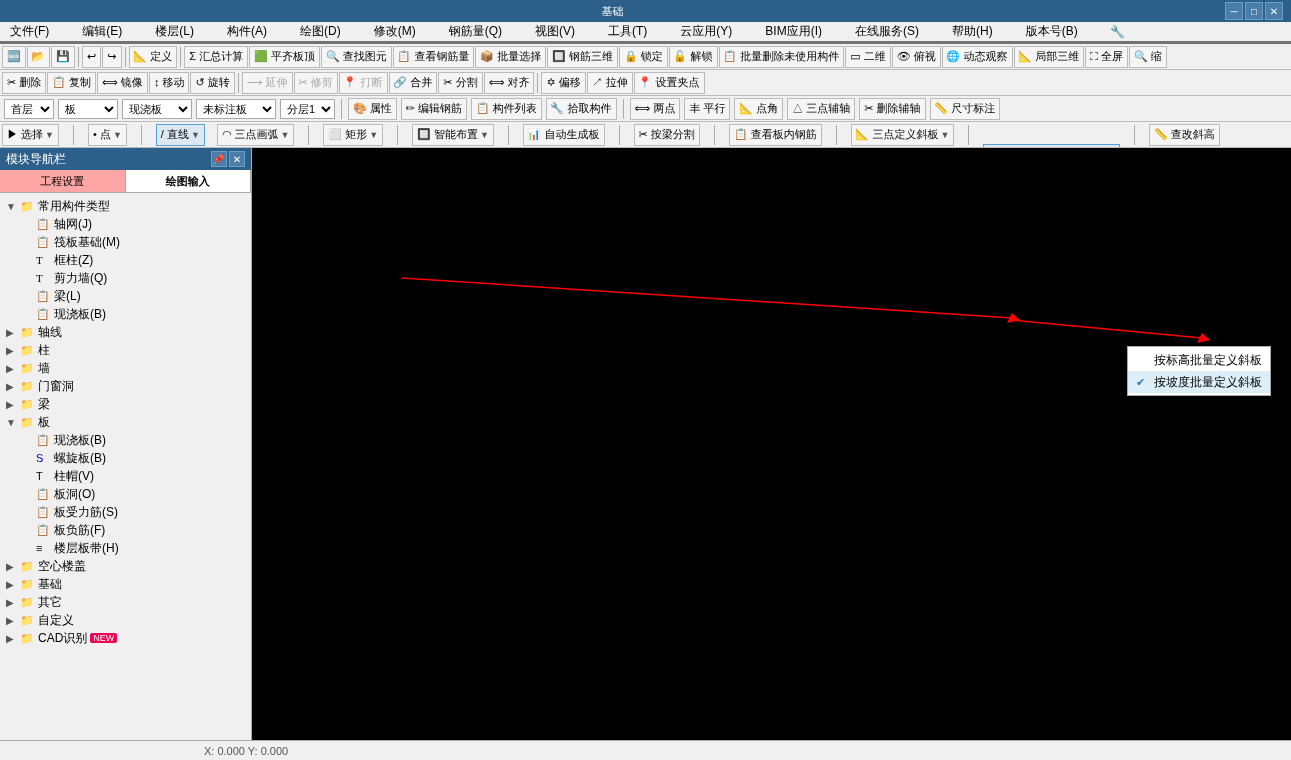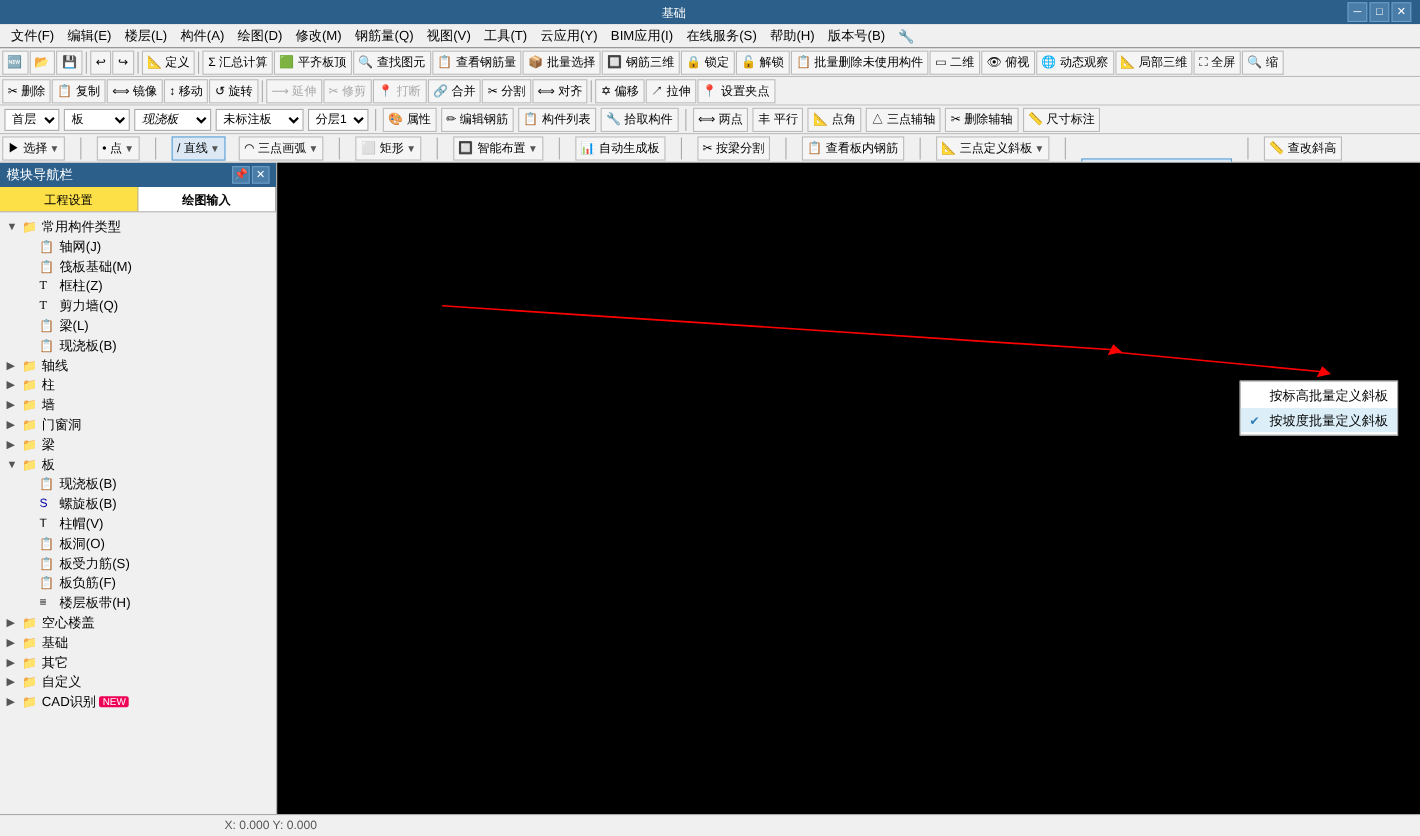--- a/index.html
+++ b/index.html
@@ -29,23 +29,24 @@
       display: flex; align-items: center; justify-content: center;
       cursor: pointer;
     }
 
     
     #menu-bar {
       background: #f0f0f0;
       height: 22px;
       display: flex;
       align-items: center;
-      border-bottom: 1px solid #737373;
+      border-bottom: 3px solid #737373;
       padding: 0 4px;
       font-size: 12px;
+      gap: 21px;
     }
     .menu-item {
       padding: 0 6px;
       height: 22px;
       display: flex;
       align-items: center;
       cursor: pointer;
       white-space: nowrap;
     }
 
@@ -158,21 +159,21 @@
     #sidebar-tabs {
       display: flex;
       border-bottom: 1px solid #aaa;
     }
     .sidebar-tab {
       flex: 1;
       height: 22px;
       display: flex;
       align-items: center;
       justify-content: center;
-      background: #fde047;
+      background: #fca5a5;
       border-right: 1px solid #aaa;
       font-size: 11px;
       cursor: pointer;
     }
     .sidebar-tab.active { background: #fff; font-weight: bold; }
     #sidebar-tree {
       flex: 1;
       overflow-y: auto;
       padding: 4px 2px;
       font-size: 12px;
@@ -323,21 +324,21 @@
   <button class="tb-btn">📍 设置夹点</button>
 </div>
 
 <div class="toolbar-row" id="toolbar3">
   <select class="tb-select floor-select">
     <option>首层</option>
   </select>
   <select class="tb-select type-select">
     <option>板</option>
   </select>
-  <select class="tb-select" style="width:70px;font-style:italic;">
+  <select class="tb-select" style="width:70px;">
     <option>现浇板</option>
   </select>
   <select class="tb-select annot-select">
     <option>未标注板</option>
   </select>
   <select class="tb-select division-select">
     <option>分层1</option>
   </select>
   <div class="tb-sep"></div>
   <button class="tb-btn">🎨 属性</button>

